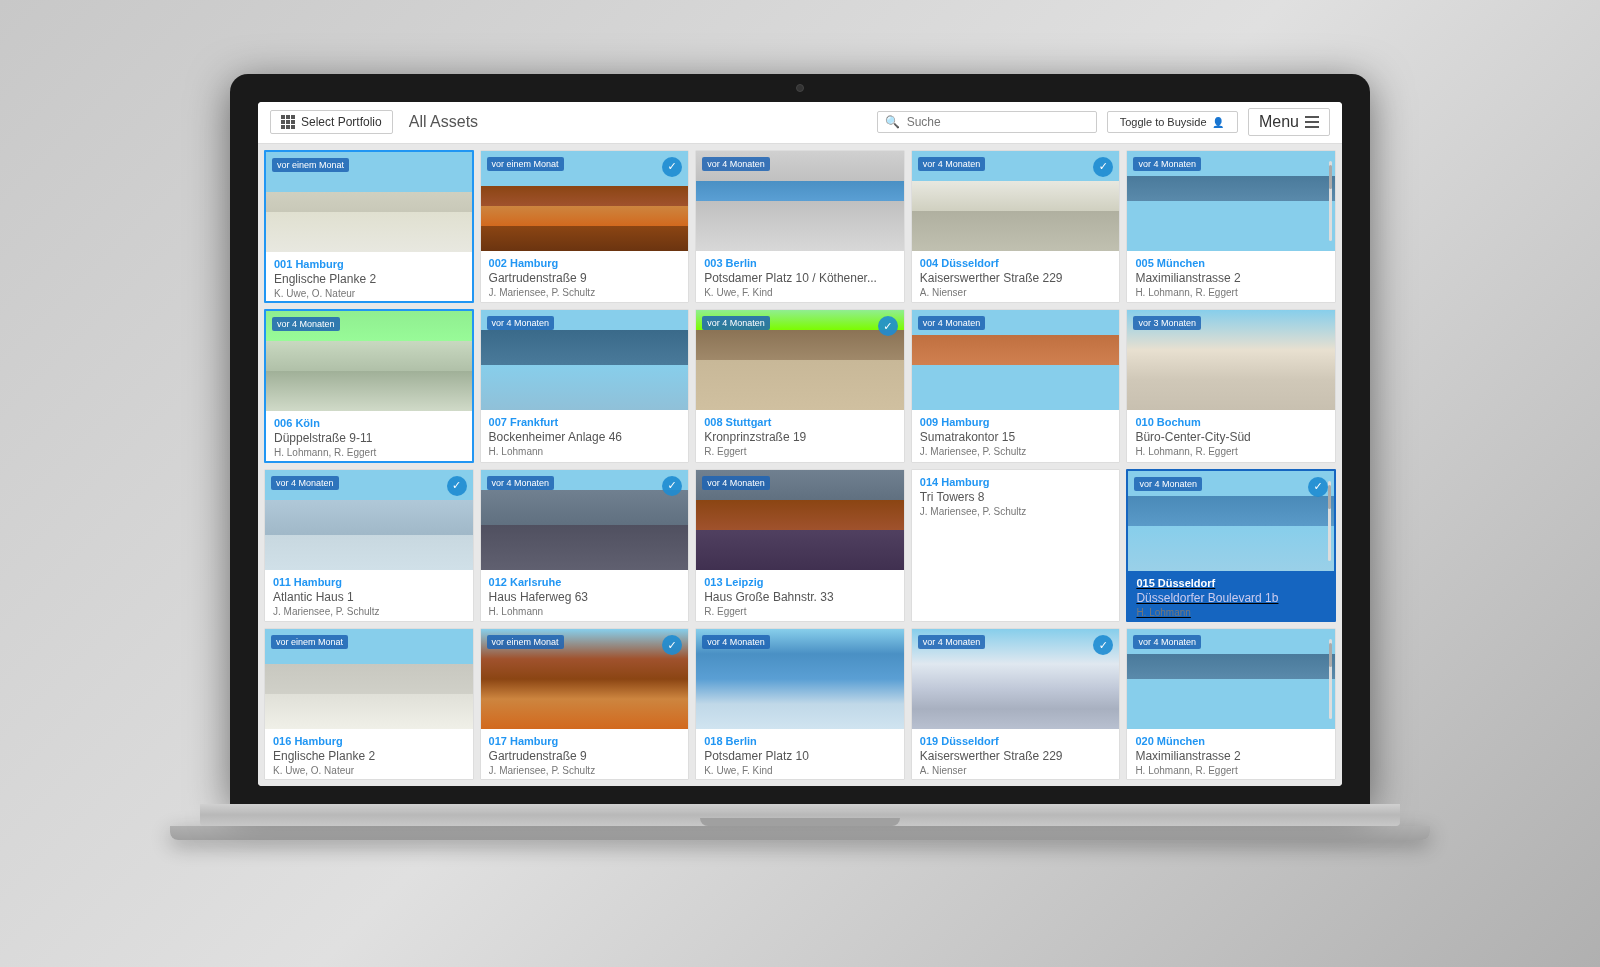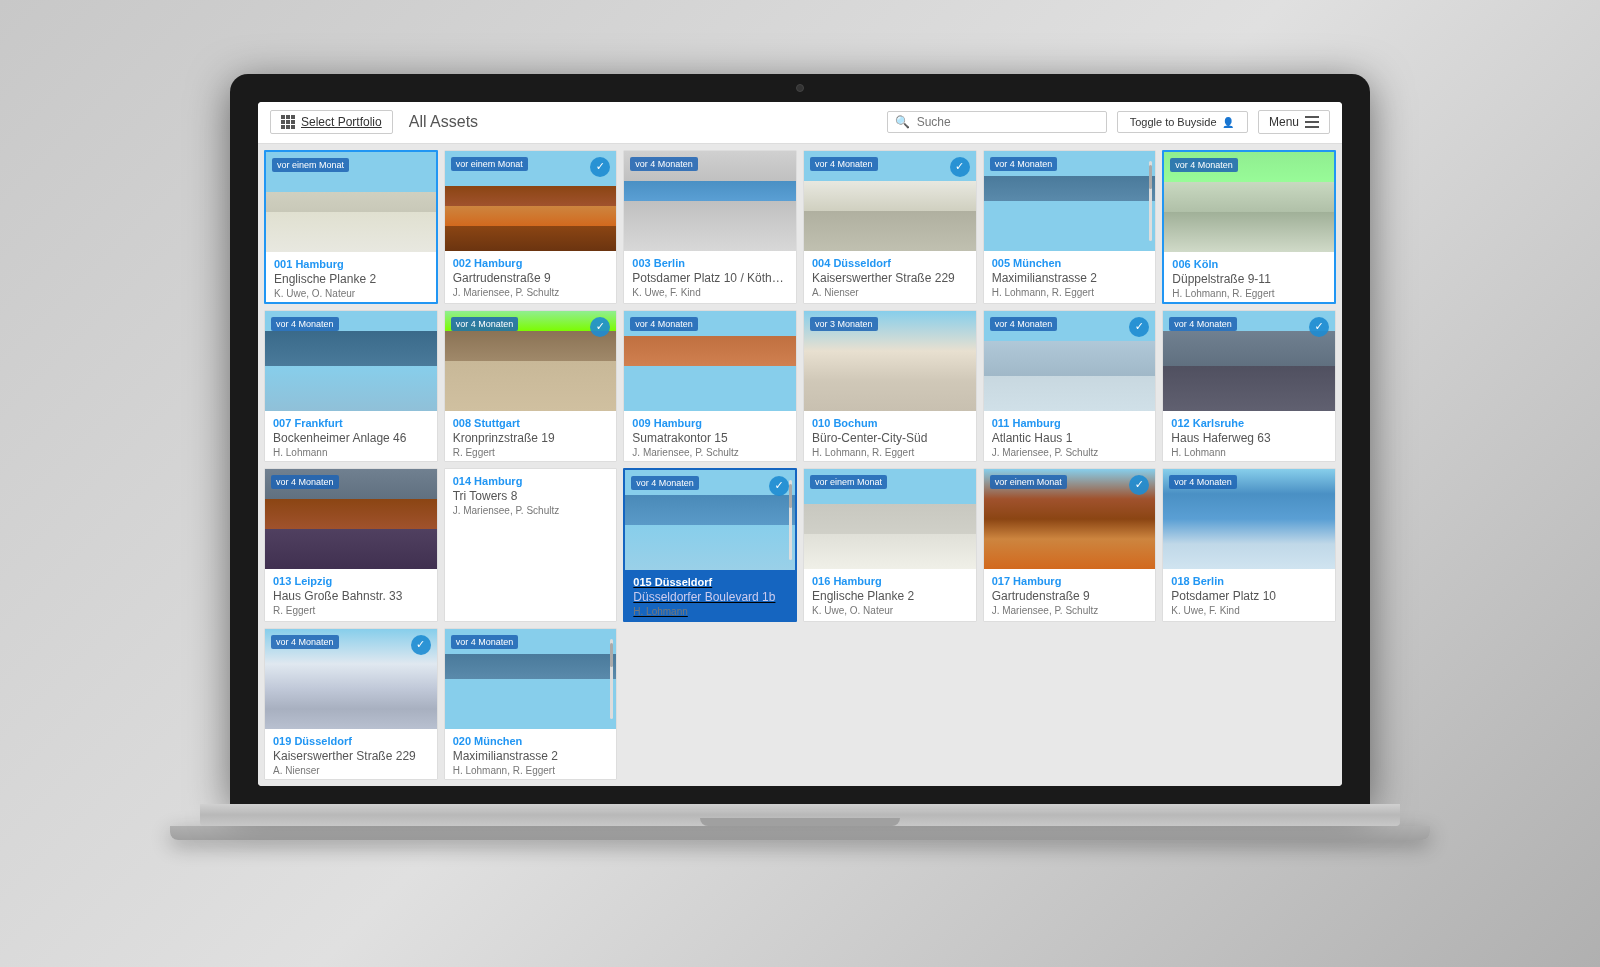--- a/index.html
+++ b/index.html
@@ -100,21 +100,20 @@
       display: flex;
       align-items: center;
       gap: 6px;
       padding: 4px 10px;
       border: 1px solid #ccc;
       background: #fff;
       cursor: pointer;
       font-size: 12px;
       color: #333;
       border-radius: 2px;
-      text-decoration: underline;
     }
     .toolbar-portfolio-btn .grid-icon {
       display: grid;
       grid-template-columns: repeat(3,4px);
       gap: 1px;
     }
     .toolbar-portfolio-btn .grid-icon span {
       width: 4px;
       height: 4px;
       background: #555;
@@ -158,21 +157,21 @@
       border-radius: 2px;
     }
     .menu-btn {
       display: flex;
       align-items: center;
       gap: 6px;
       padding: 4px 10px;
       background: #fff;
       border: 1px solid #ccc;
       cursor: pointer;
-      font-size: 12px;
+      font-size: 16px;
       color: #333;
       border-radius: 2px;
     }
     .hamburger {
       display: flex;
       flex-direction: column;
       gap: 3px;
     }
     .hamburger span {
       width: 14px;
@@ -180,21 +179,21 @@
       background: #555;
       display: block;
     }
 
     
     .grid-container {
       flex: 1;
       overflow-y: auto;
       padding: 6px;
       display: grid;
-      grid-template-columns: repeat(6, 1fr);
+      grid-template-columns: repeat(5, 1fr);
       gap: 6px;
       background: #e8e8e8;
     }
 
     
     .property-card {
       background: #fff;
       border: 1px solid #ddd;
       overflow: hidden;
       position: relative;

